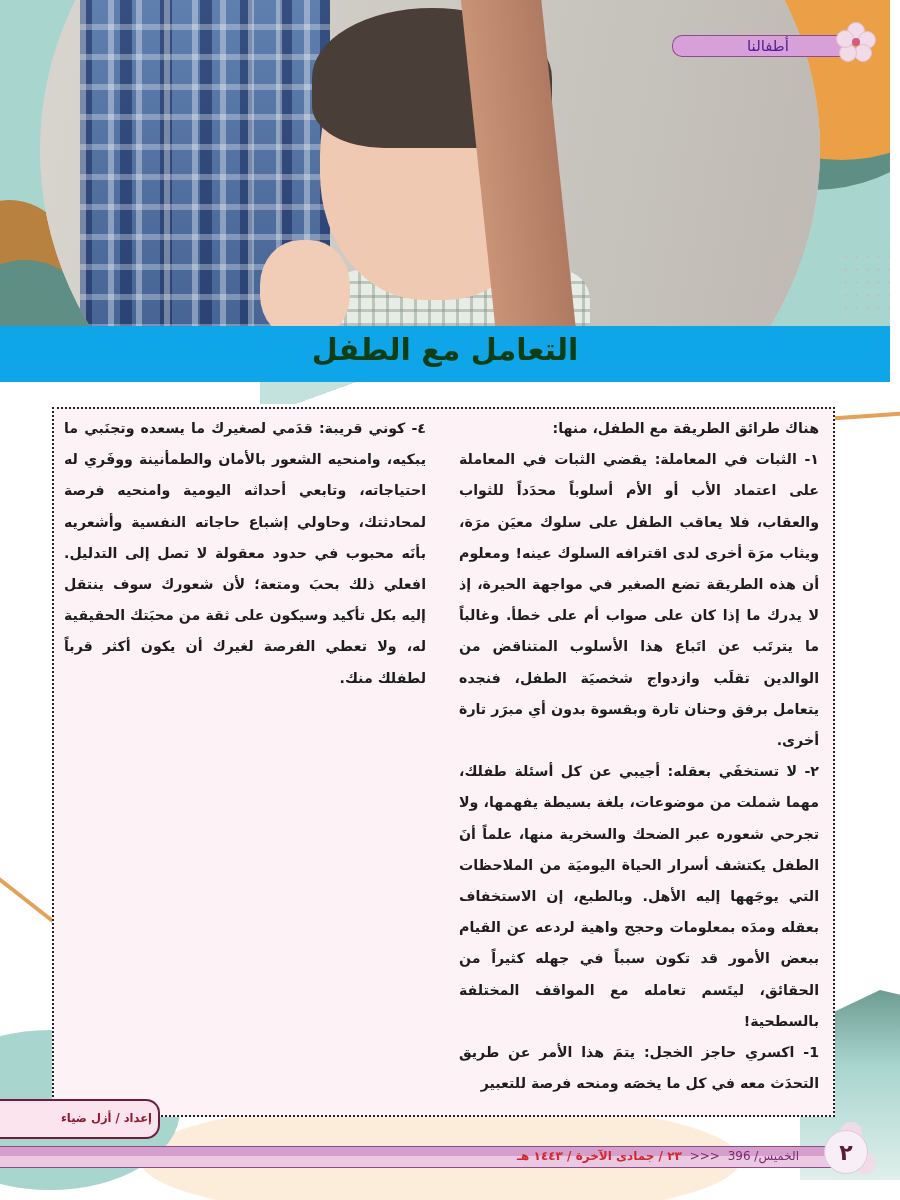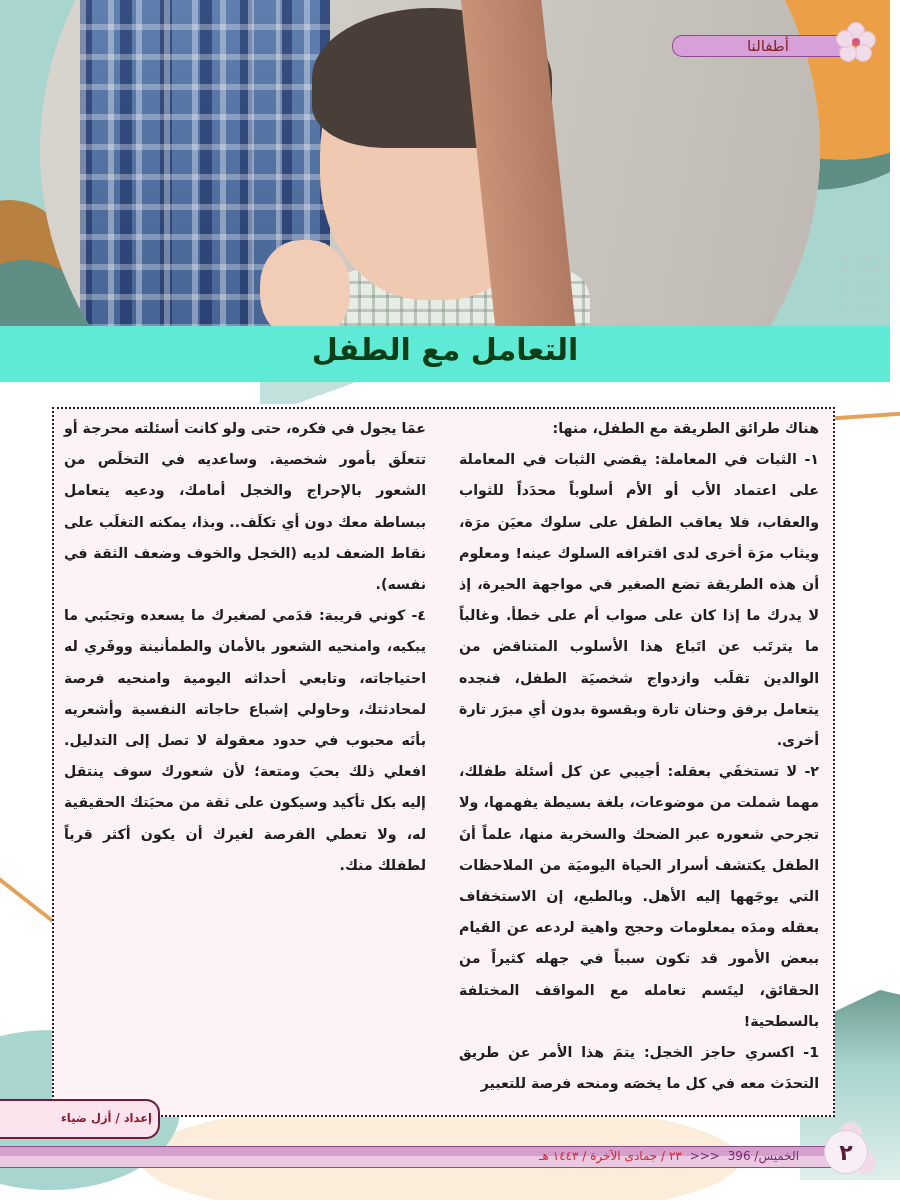--- a/index.html
+++ b/index.html
@@ -30,27 +30,27 @@
       #e8ece6; }
   .hand { position: absolute; left: 220px; top: 450px; width: 90px; height: 100px; border-radius: 45%; background: #f1cdb7; }
   .hero .orange-right { position: absolute; left: 620px; top: -150px; width: 360px; height: 340px; border-radius: 48% 48% 52% 60%; background: #5f8e84; }
   .hero .orange-right-inner { position: absolute; left: 670px; top: -120px; width: 320px; height: 280px; border-radius: 48% 48% 52% 60%; background: #eba048; }
   .hero .white-right { position: absolute; left: 890px; top: 0; width: 10px; height: 330px; background: #ffffff; }
   .hero .dots { position: absolute; left: 840px; top: 250px; width: 50px; height: 70px;
     background-image: radial-gradient(#b9c4c3 1px, transparent 1.5px); background-size: 11px 13px; }
 
   
   .section-tag { position: absolute; left: 672px; top: 35px; width: 172px; height: 22px; border-radius: 10px 0 0 10px; background: #d8a0d8; border: 1px solid #8f4b8f; border-right: none; }
-  .section-tag span { position: absolute; left: 40px; top: 0; width: 110px; line-height: 20px; text-align: center; font-family: "DejaVu Sans", sans-serif; font-size: 15px; color: #7f1d1d; direction: rtl; }
+  .section-tag span { position: absolute; left: 40px; top: 0; width: 110px; line-height: 20px; text-align: center; font-family: "DejaVu Sans", sans-serif; font-size: 15px; color: #4c1d95; direction: rtl; }
   .flower { position: absolute; width: 40px; height: 40px; }
   .flower .petal { position: absolute; width: 18px; height: 18px; border-radius: 50%; background: #f1dbe8; border: 1px solid #e3bfd2; }
   .flower .core { position: absolute; left: 16px; top: 16px; width: 8px; height: 8px; border-radius: 50%; background: #d35c80; }
 
   
-  .title-band { position: absolute; left: 0; top: 326px; width: 890px; height: 56px; background: #5eead4; }
+  .title-band { position: absolute; left: 0; top: 326px; width: 890px; height: 56px; background: #0ea5e9; }
   .title-band h1 { position: absolute; left: 0; width: 890px; top: 6px; text-align: center; font-family: "DejaVu Sans", sans-serif; font-size: 30px; font-weight: bold; color: #0f3d14; direction: rtl; }
   .title-shadow { position: absolute; left: 260px; top: 382px; width: 180px; height: 22px; background: linear-gradient(160deg, #a9d5cf 0 40%, transparent 40%); opacity: 0.7; }
 
   
   .deco-line-left { position: absolute; left: -10px; top: 870px; width: 80px; height: 4px; background: #e2a25a; transform: rotate(38deg); transform-origin: left center; }
   .deco-line-right { position: absolute; left: 833px; top: 414px; width: 70px; height: 4px; background: #e2a25a; transform: rotate(-4deg); border-radius: 2px; }
   .deco-teal-left { position: absolute; left: -80px; top: 1030px; width: 260px; height: 160px; border-radius: 50%; background: #a9d5cf; }
   .deco-teal-right { position: absolute; left: 800px; top: 990px; width: 200px; height: 190px; background: linear-gradient(180deg, #6d9c91 0%, #a9d5cf 40%, #dfefeb 100%); clip-path: polygon(40% 0, 100% 15%, 100% 100%, 0 100%, 0 20%); }
   .deco-peach-bottom { position: absolute; left: 140px; top: 1100px; width: 600px; height: 120px; border-radius: 50%; background: #fbe8d2; opacity: 0.8; }
 
@@ -63,21 +63,21 @@
 
   
   .author { position: absolute; left: 0; top: 1099px; width: 160px; height: 40px; background: #fce4ef; border: 2px solid #6b1d3b; border-left: none; border-radius: 0 14px 14px 0; text-decoration: underline; }
   .author span { position: absolute; right: 6px; top: 10px; font-family: "DejaVu Sans", sans-serif; font-size: 11.5px; font-weight: bold; color: #8a1c2c; direction: rtl; }
 
   
   .footer { position: absolute; left: 0; top: 1146px; width: 843px; height: 22px; border-top: 1px solid #8b4e8b; border-bottom: 1px solid #8b4e8b; background: linear-gradient(180deg, #d59fcb 0 45%, #ebc9e3 45% 100%); }
   .footer .footer-text { position: absolute; right: 44px; top: 2px; font-family: "DejaVu Sans", sans-serif; font-size: 12px; direction: rtl; white-space: nowrap; }
   .footer .day { color: #7b2a6f; }
   .footer .arrows { color: #7b2a6f; margin: 0 4px; }
-  .footer .date { color: #d3262e; font-weight: normal; margin-top: 36px; }
+  .footer .date { color: #d3262e; font-weight: bold; margin-top: 36px; }
   .page-flower { position: absolute; left: 818px; top: 1122px; width: 56px; height: 56px; }
   .page-flower .ring { position: absolute; left: 6px; top: 8px; width: 44px; height: 44px; border-radius: 50%; background: #f8eef5; border: 1px solid #e5c6da; }
   .page-flower .petal { position: absolute; width: 22px; height: 22px; border-radius: 50%; background: #f2dbe8; }
   .page-num { position: absolute; left: 0; width: 56px; top: 18px; text-align: center; font-family: "DejaVu Sans", sans-serif; font-size: 22px; font-weight: bold; color: #5a1c3a; }
 </style>
 </head>
 <body>
 
 <div class="hero">
   <div class="teal-bg"></div>
@@ -123,21 +123,20 @@
 <div class="deco-line-right"></div>
 
 <div class="article">
   <div class="col col-right">
     <p>هناك طرائق الطريقة مع الطفل، منها:</p>
     <p>١- الثبات في المعاملة: يقضي الثبات في المعاملة على اعتماد الأب أو الأم أسلوباً محدَداً للثواب والعقاب، فلا يعاقب الطفل على سلوك معيَن مرَة، ويثاب مرَة أخرى لدى اقترافه السلوك عينه! ومعلوم أن هذه الطريقة تضع الصغير في مواجهة الحيرة، إذ لا يدرك ما إذا كان على صواب أم على خطأ. وغالباً ما يترتَب عن اتَباع هذا الأسلوب المتناقض من الوالدين تقلَب وازدواج شخصيَة الطفل، فنجده يتعامل برفق وحنان تارة وبقسوة بدون أي مبرَر تارة أخرى.</p>
     <p>٢- لا تستخفَي بعقله: أجيبي عن كل أسئلة طفلك، مهما شملت من موضوعات، بلغة بسيطة يفهمها، ولا تجرحي شعوره عبر الضحك والسخرية منها، علماً أنَ الطفل يكتشف أسرار الحياة اليوميَة من الملاحظات التي يوجَهها إليه الأهل. وبالطبع، إن الاستخفاف بعقله ومدَه بمعلومات وحجج واهية لردعه عن القيام ببعض الأمور قد تكون سبباً في جهله كثيراً من الحقائق، ليتَسم تعامله مع المواقف المختلفة بالسطحية!</p>
     <p>1- اكسري حاجز الخجل: يتمَ هذا الأمر عن طريق التحدَث معه في كل ما يخصَه ومنحه فرصة للتعبير</p>
   </div>
   <div class="col col-left">
-    <p>عمَا يجول في فكره، حتى ولو كانت أسئلته محرجة أو تتعلَق بأمور شخصية. وساعديه في التخلَص من الشعور بالإحراج والخجل أمامك، ودعيه يتعامل ببساطة معك دون أي تكلَف.. وبذا، يمكنه التغلَب على نقاط الضعف لديه (الخجل والخوف وضعف الثقة في نفسه).</p>
     <p>٤- كوني قريبة: قدَمي لصغيرك ما يسعده وتجنَبي ما يبكيه، وامنحيه الشعور بالأمان والطمأنينة ووفَري له احتياجاته، وتابعي أحداثه اليومية وامنحيه فرصة لمحادثتك، وحاولي إشباع حاجاته النفسية وأشعريه بأنَه محبوب في حدود معقولة لا تصل إلى التدليل. افعلي ذلك بحبَ ومتعة؛ لأن شعورك سوف ينتقل إليه بكل تأكيد وسيكون على ثقة من محبَتك الحقيقية له، ولا تعطي الفرصة لغيرك أن يكون أكثر قرباً لطفلك منك.</p>
   </div>
 </div>
 
 <div class="author">
   <span>إعداد / أزل ضياء</span>
 </div>
 
 <div class="footer">
   <div class="footer-text">

